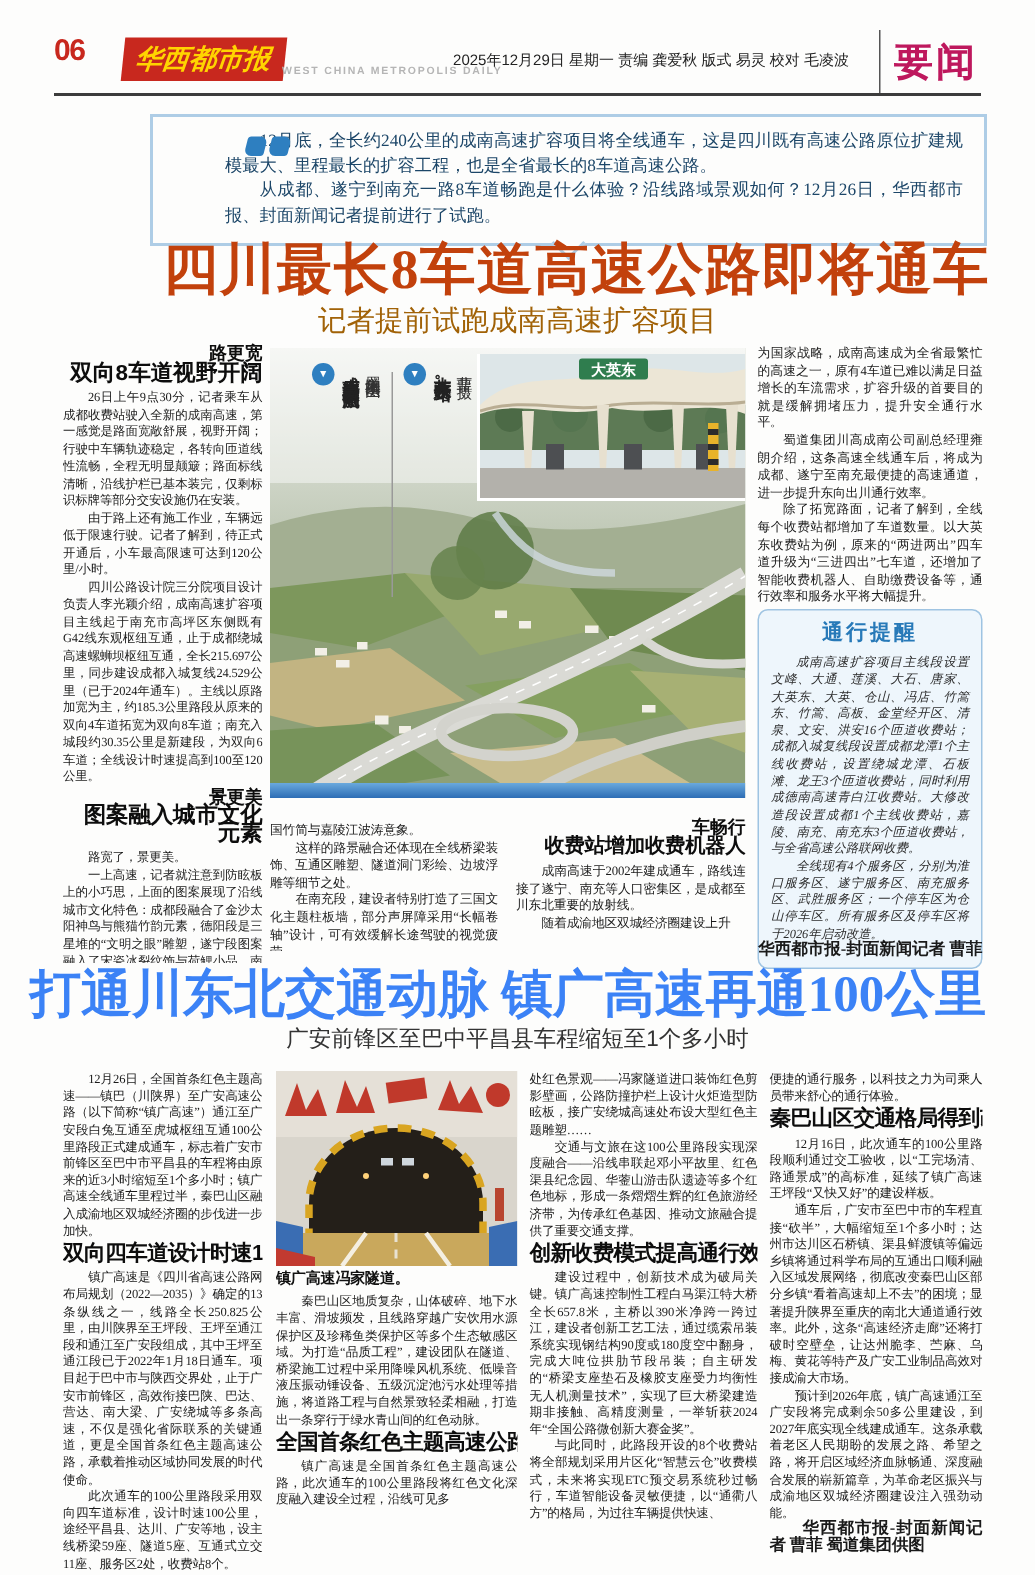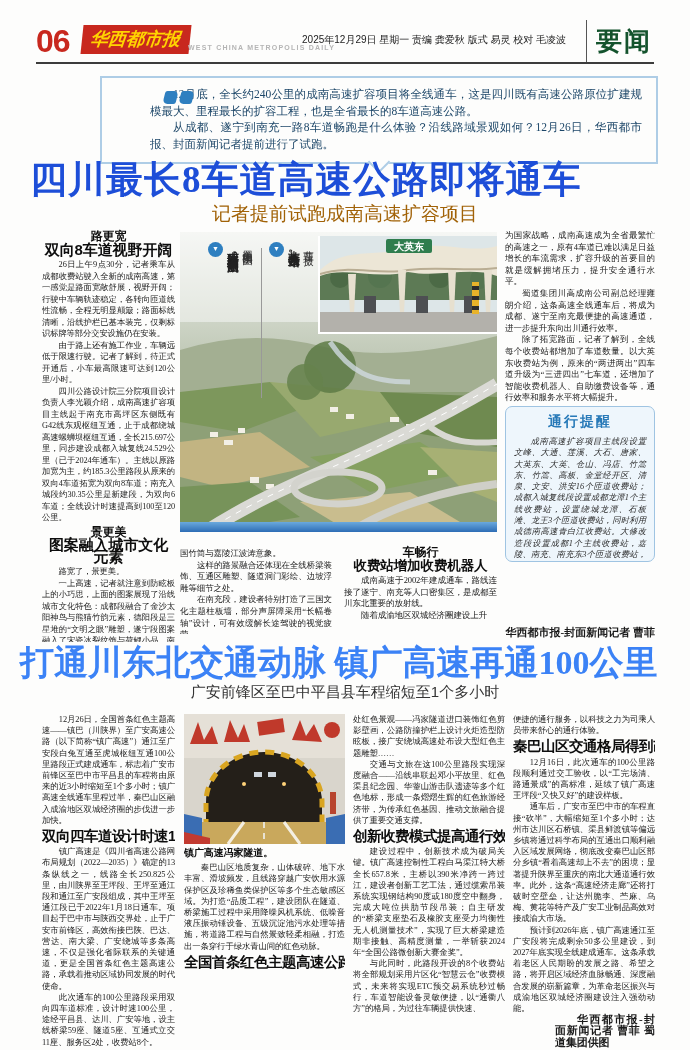--- a/index.html
+++ b/index.html
@@ -1,56 +1,56 @@
 <!DOCTYPE html>
 <html><head>
 <meta charset="utf-8">
 <style>
   html,body{margin:0;padding:0;background:#e8e8e8;}
   .page{position:relative;width:690px;height:1050px;background:#fdfdfc;margin:0 auto;
         font-family:"Liberation Serif","DejaVu Serif",serif;color:#1a1a1a;overflow:hidden;}
   .abs{position:absolute;}
   
   .hdr{position:absolute;top:22px;left:36px;right:36px;height:38px;}
-  .pagenum{position:absolute;left:0;top:1px;font-size:32px;font-weight:900;color:#c8281e;
+  .pagenum{position:absolute;left:0;top:1px;font-size:20px;font-weight:900;color:#c8281e;
            font-family:"Liberation Sans",sans-serif;letter-spacing:-1px;}
   .masthead{position:absolute;left:46px;top:3px;background:#c8281e;color:#ffd400;
             font-weight:bold;font-style:italic;font-size:18px;padding:2px 10px 3px 8px;
             transform:skewX(-6deg);font-family:"Liberation Serif",serif;}
   .mast-en{position:absolute;left:152px;top:22px;font-size:7px;font-weight:bold;color:#b5b5b5;
            letter-spacing:1.2px;font-family:"Liberation Sans",sans-serif;white-space:nowrap;}
   .dateline{position:absolute;right:88px;top:11px;font-size:10px;color:#222;white-space:nowrap;
             font-family:"Liberation Sans",sans-serif;}
-  .yaowen{position:absolute;right:0;top:-2px;font-size:26px;font-weight:900;color:#14532d;
+  .yaowen{position:absolute;right:0;top:-2px;font-size:26px;font-weight:900;color:#be185d;
           border-left:1px solid #555;padding:4px 2px 4px 9px;letter-spacing:2px;}
   .hrule{position:absolute;top:62px;left:36px;right:36px;height:2px;background:#3c3c3c;}
   
   .introbox{position:absolute;left:100px;top:76px;width:492px;border:2px solid #aecde6;
             padding:8px 14px 10px 48px;color:#1c4668;font-size:11.5px;line-height:16.5px;}
   .introbox p{margin:0;text-align:justify;text-indent:2em;}
   .qmark{position:absolute;left:62px;top:13px;width:34px;height:16px;}
   .qmark i{display:inline-block;width:13px;height:13px;background:#2e7fc0;margin-right:3px;
            transform:skewX(-14deg);border-radius:2px 5px 2px 5px;}
   .notch{position:absolute;left:50%;bottom:-8px;width:14px;height:14px;background:#fdfdfc;
          border-right:2px solid #aecde6;border-bottom:2px solid #aecde6;
          transform:translateX(-50%) rotate(45deg);}
   
-  .h1a{position:absolute;top:155px;left:30px;width:630px;text-align:left;font-size:37px;
-       font-weight:900;letter-spacing:1px;color:#1d4ed8;white-space:nowrap;}
+  .h1a{position:absolute;top:155px;left:30px;width:630px;text-align:right;font-size:37px;
+       font-weight:900;letter-spacing:1px;color:#c2410c;white-space:nowrap;}
   .sub1{position:absolute;top:201px;left:30px;width:630px;text-align:center;font-size:19px;
         color:#a16207;font-family:"Liberation Sans",sans-serif;}
   .h2a{position:absolute;top:640px;left:20px;width:650px;text-align:left;font-size:34px;
        font-weight:900;letter-spacing:0;color:#3b82f6;white-space:nowrap;}
   .sub2{position:absolute;top:683px;left:30px;width:630px;text-align:center;font-size:15px;
         color:#333;font-family:"Liberation Sans",sans-serif;}
   
   .col{position:absolute;overflow:hidden;font-size:8.5px;line-height:11.6px;letter-spacing:-0.1px;}
   .col p{margin:0;text-align:justify;text-indent:2em;}
   .col p.cont{text-indent:0;}
-  .sechead{font-family:Liberation Sans, sans-serif;font-weight:bold;text-align:center;
+  .sechead{font-family:Liberation Mono, monospace;font-weight:bold;text-align:right;
            color:#0d0d0d;margin:3px 0 4px;}
   .sechead .l1{font-size:12px;display:block;}
   .sechead .l2{font-size:15px;display:block;margin-top:1px;}
   .subhead{font-family:"Liberation Sans",sans-serif;font-weight:bold;font-size:14.5px;
            text-align:center;color:#0d0d0d;margin:5px 0 4px;letter-spacing:-0.5px;white-space:nowrap;}
   .credit{font-family:Liberation Serif, serif;font-weight:bold;font-size:11px;}
   
   .photo1{position:absolute;left:180px;top:232px;width:317px;height:300px;overflow:hidden;}
   .inset{position:absolute;right:0;top:4px;width:177px;height:96px;border-left:2px solid #fff;
          border-bottom:2px solid #fff;margin-left:32px;}
@@ -59,21 +59,21 @@
   .vicon{width:15px;height:15px;border-radius:50%;background:#2e7fc0;color:#fff;font-size:7px;
          line-height:15px;text-align:center;margin:0 2px 0 0;flex:none;}
   .vtext{writing-mode:vertical-lr;height:168px;font-size:11.5px;letter-spacing:1px;color:#222;}
   .vtext.bold{font-weight:bold;font-family:"Liberation Sans",sans-serif;}
   .vtext.kai{font-size:10.5px;color:#333;}
   .vdiv{width:1px;height:150px;background:#999;margin:6px 7px 0;}
   .photo2{width:161px;height:130px;overflow:hidden;}
   .pcap{font-family:"Liberation Sans",sans-serif;font-weight:bold;font-size:10px;color:#111;
         text-align:left;margin:3px 2px 4px 0;}
   
-  .notice{position:absolute;left:505px;top:406px;width:150px;height:156px;background:#eef6fc;
+  .notice{position:absolute;left:505px;top:406px;width:150px;height:240px;background:#eef6fc;
           border:1px solid #9fc4e2;border-radius:7px;padding:5px 8px;box-sizing:border-box;overflow:hidden;}
   .notice h4{margin:1px 0 5px;text-align:center;color:#2779b8;font-size:14px;
              font-family:"Liberation Sans",sans-serif;letter-spacing:2px;}
   .notice p{margin:0;text-align:justify;text-indent:2em;font-size:8.3px;line-height:11.3px;
             color:#2b2b2b;font-style:italic;}
 </style>
 </head>
 <body>
 
 <div class="page">
@@ -269,32 +269,33 @@
         <path d="M80,108 L80,130" stroke="#e8e2d2" stroke-width="2" stroke-dasharray="6 5"></path>
         <polygon points="0,100 18,104 18,130 0,130" fill="#3a6db3"></polygon>
         <polygon points="161,100 142,104 142,130 161,130" fill="#3a6db3"></polygon>
         <polygon points="0,118 26,124 26,130 0,130" fill="#c23a30"></polygon>
         <rect x="146" y="78" width="6" height="22" fill="#b8452f"></rect>
       </svg>
     </div>
     <div class="pcap">镇广高速冯家隧道。</div>
     <p>秦巴山区地质复杂，山体破碎、地下水丰富、滑坡频发，且线路穿越广安饮用水源保护区及珍稀鱼类保护区等多个生态敏感区域。为打造“品质工程”，建设团队在隧道、桥梁施工过程中采用降噪风机系统、低噪音液压振动锤设备、五级沉淀池污水处理等措施，将道路工程与自然景致轻柔相融，打造出一条穿行于绿水青山间的红色动脉。</p>
     <div class="subhead">全国首条红色主题高速公路</div>
+    <p>镇广高速是全国首条红色主题高速公路，此次通车的100公里路段将红色文化深度融入建设全过程，沿线可见多</p>
   </div>
 
   <div class="col" style="left:353px;top:714px;width:152px;height:334px;font-size:8.4px;line-height:11.2px;">
     <p class="cont">处红色景观——冯家隧道进口装饰红色剪影壁画，公路防撞护栏上设计火炬造型防眩板，接广安绕城高速处布设大型红色主题雕塑……</p>
     <p>交通与文旅在这100公里路段实现深度融合——沿线串联起邓小平故里、红色渠县纪念园、华蓥山游击队遗迹等多个红色地标，形成一条熠熠生辉的红色旅游经济带，为传承红色基因、推动文旅融合提供了重要交通支撑。</p>
     <div class="subhead">创新收费模式提高通行效率</div>
     <p>建设过程中，创新技术成为破局关键。镇广高速控制性工程白马渠江特大桥全长657.8米，主桥以390米净跨一跨过江，建设者创新工艺工法，通过缆索吊装系统实现钢结构90度或180度空中翻身，完成大吨位拱肋节段吊装；自主研发的“桥梁支座垫石及橡胶支座受力均衡性无人机测量技术”，实现了巨大桥梁建造期非接触、高精度测量，一举斩获2024年“全国公路微创新大赛金奖”。</p>
     <p>与此同时，此路段开设的8个收费站将全部规划采用片区化“智慧云仓”收费模式，未来将实现ETC预交易系统秒过畅行，车道智能设备灵敏便捷，以“通衢八方”的格局，为过往车辆提供快速、</p>
   </div>
 
   <div class="col" style="left:513px;top:714px;width:142px;height:334px;font-size:8.4px;line-height:11.2px;">
     <p class="cont">便捷的通行服务，以科技之力为司乘人员带来舒心的通行体验。</p>
     <div class="subhead">秦巴山区交通格局得到改写</div>
     <p>12月16日，此次通车的100公里路段顺利通过交工验收，以“工完场清、路通景成”的高标准，延续了镇广高速王坪段“又快又好”的建设样板。</p>
     <p>通车后，广安市至巴中市的车程直接“砍半”，大幅缩短至1个多小时；达州市达川区石桥镇、渠县鲜渡镇等偏远乡镇将通过科学布局的互通出口顺利融入区域发展网络，彻底改变秦巴山区部分乡镇“看着高速却上不去”的困境；显著提升陕界至重庆的南北大通道通行效率。此外，这条“高速经济走廊”还将打破时空壁垒，让达州脆李、苎麻、乌梅、黄花等特产及广安工业制品高效对接成渝大市场。</p>
     <p>预计到2026年底，镇广高速通江至广安段将完成剩余50多公里建设，到2027年底实现全线建成通车。这条承载着老区人民期盼的发展之路、希望之路，将开启区域经济血脉畅通、深度融合发展的崭新篇章，为革命老区振兴与成渝地区双城经济圈建设注入强劲动能。</p>
-    <p class="cont credit" style="text-indent:2em;margin-left:42px;">华西都市报-封面新闻记者 曹菲 蜀道集团供图</p>
+    <p class="cont credit" style="text-indent:2em;">华西都市报-封面新闻记者 曹菲 蜀道集团供图</p>
   </div>
 
 </div>
 
 </body></html>

